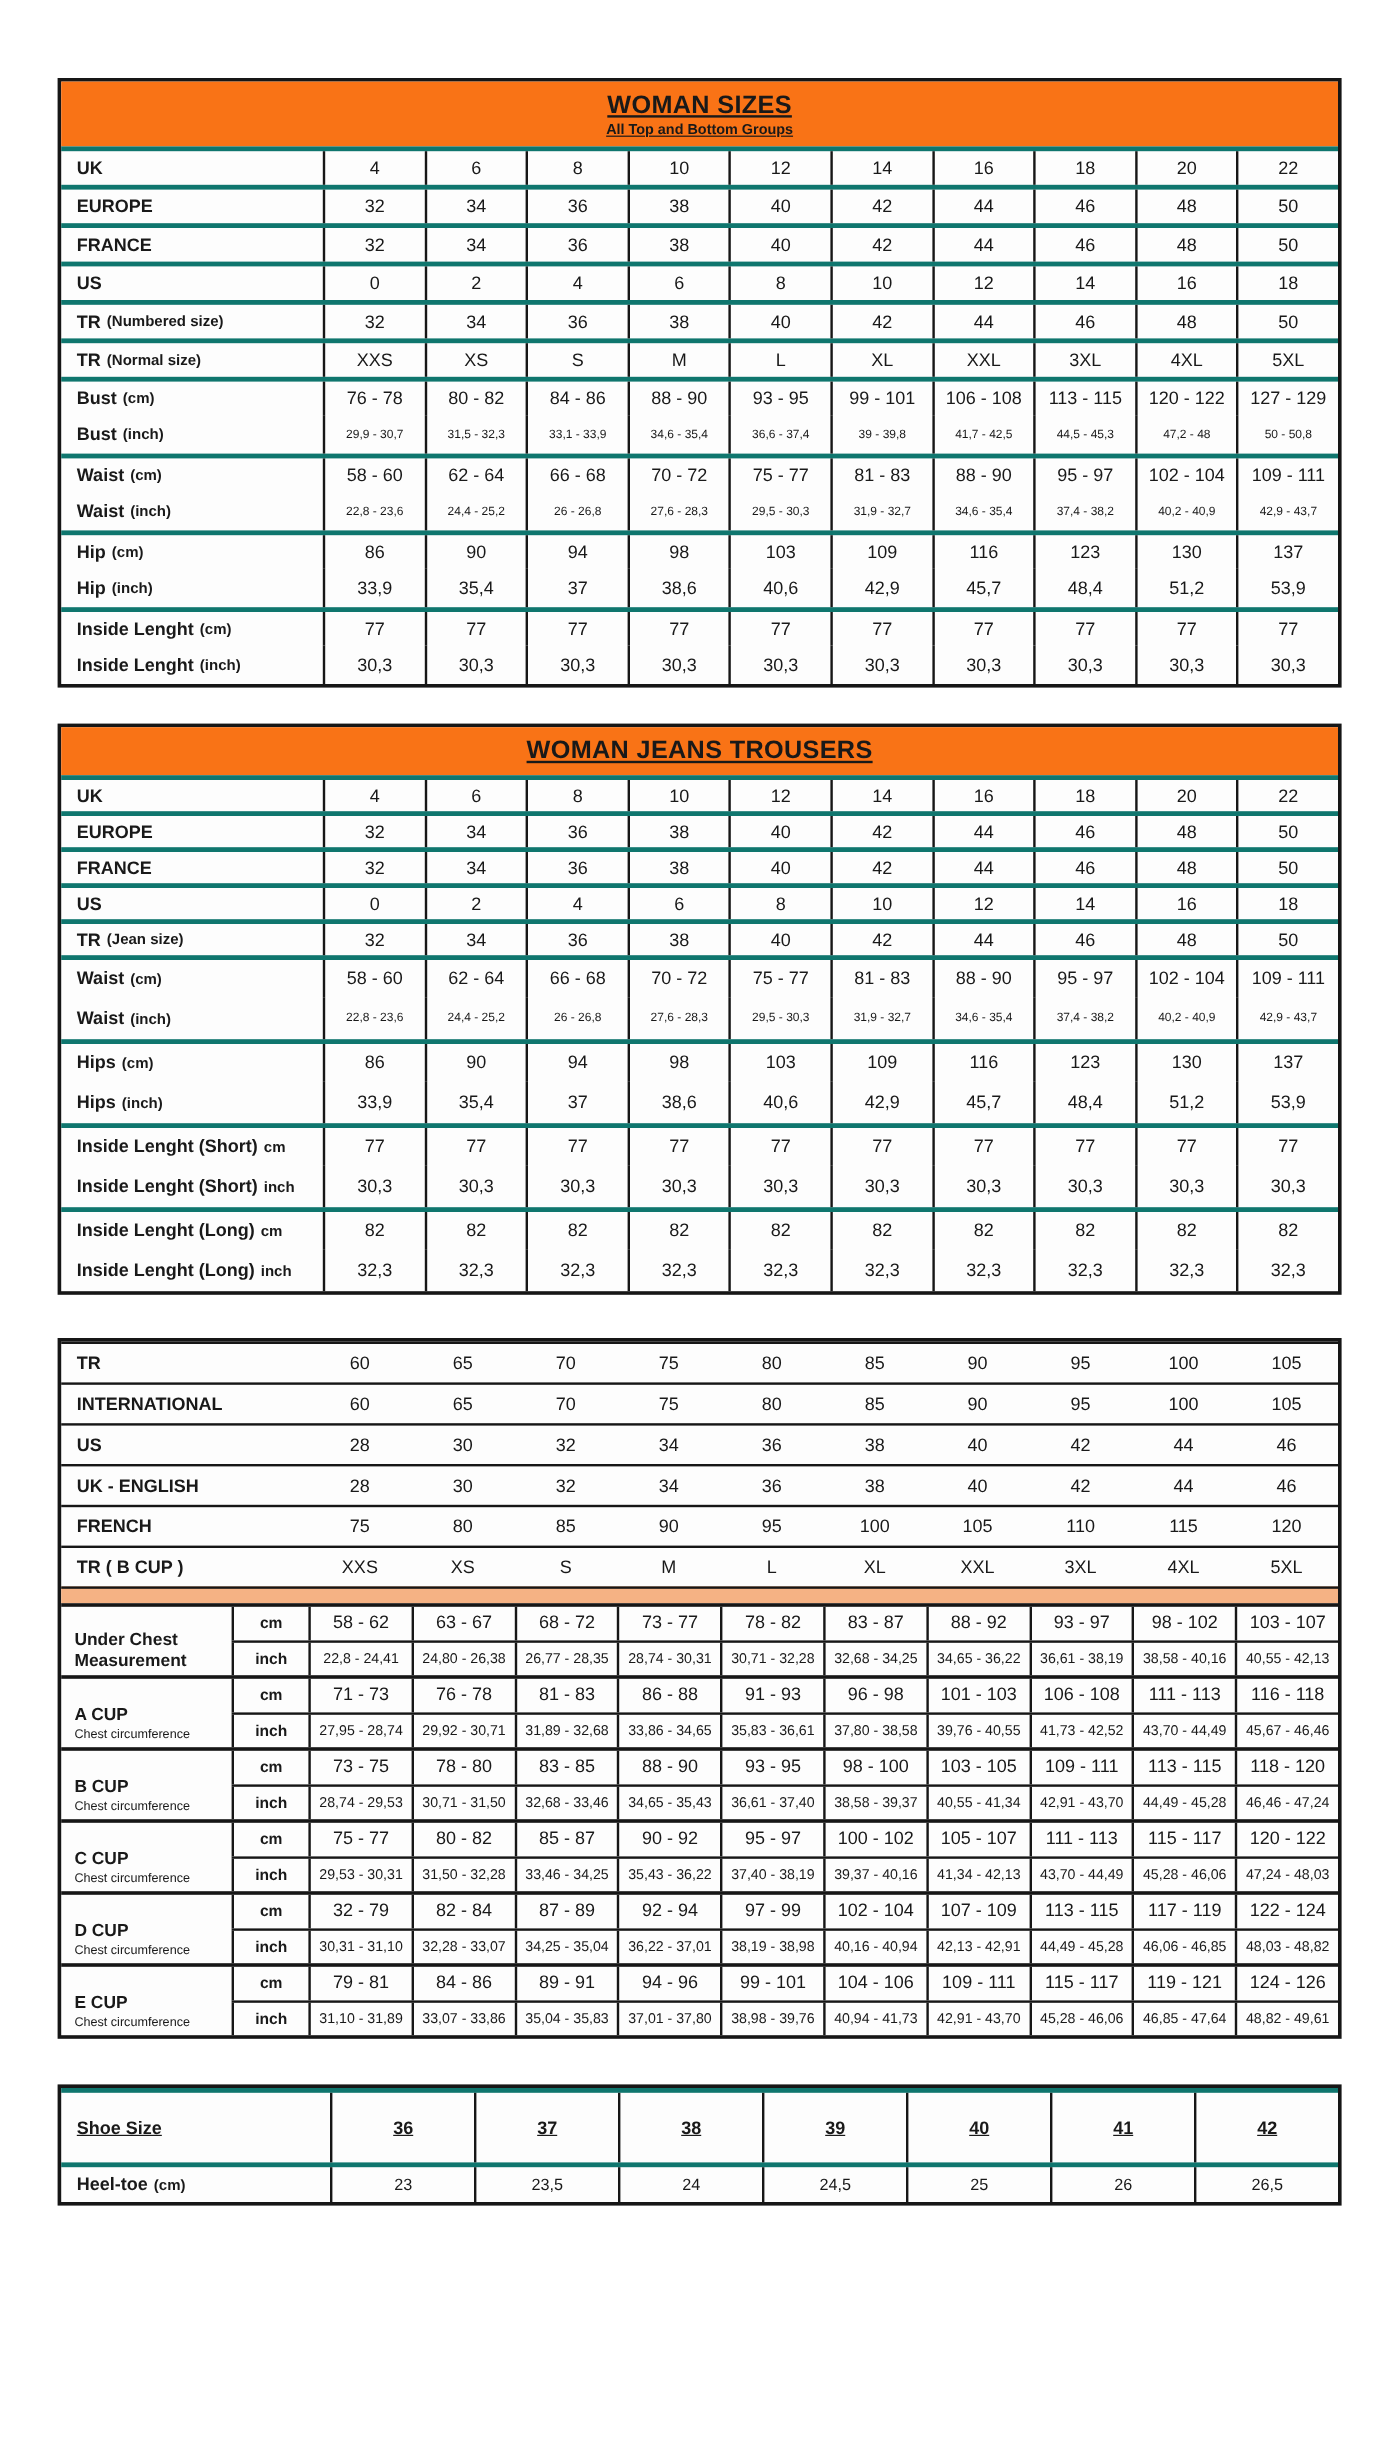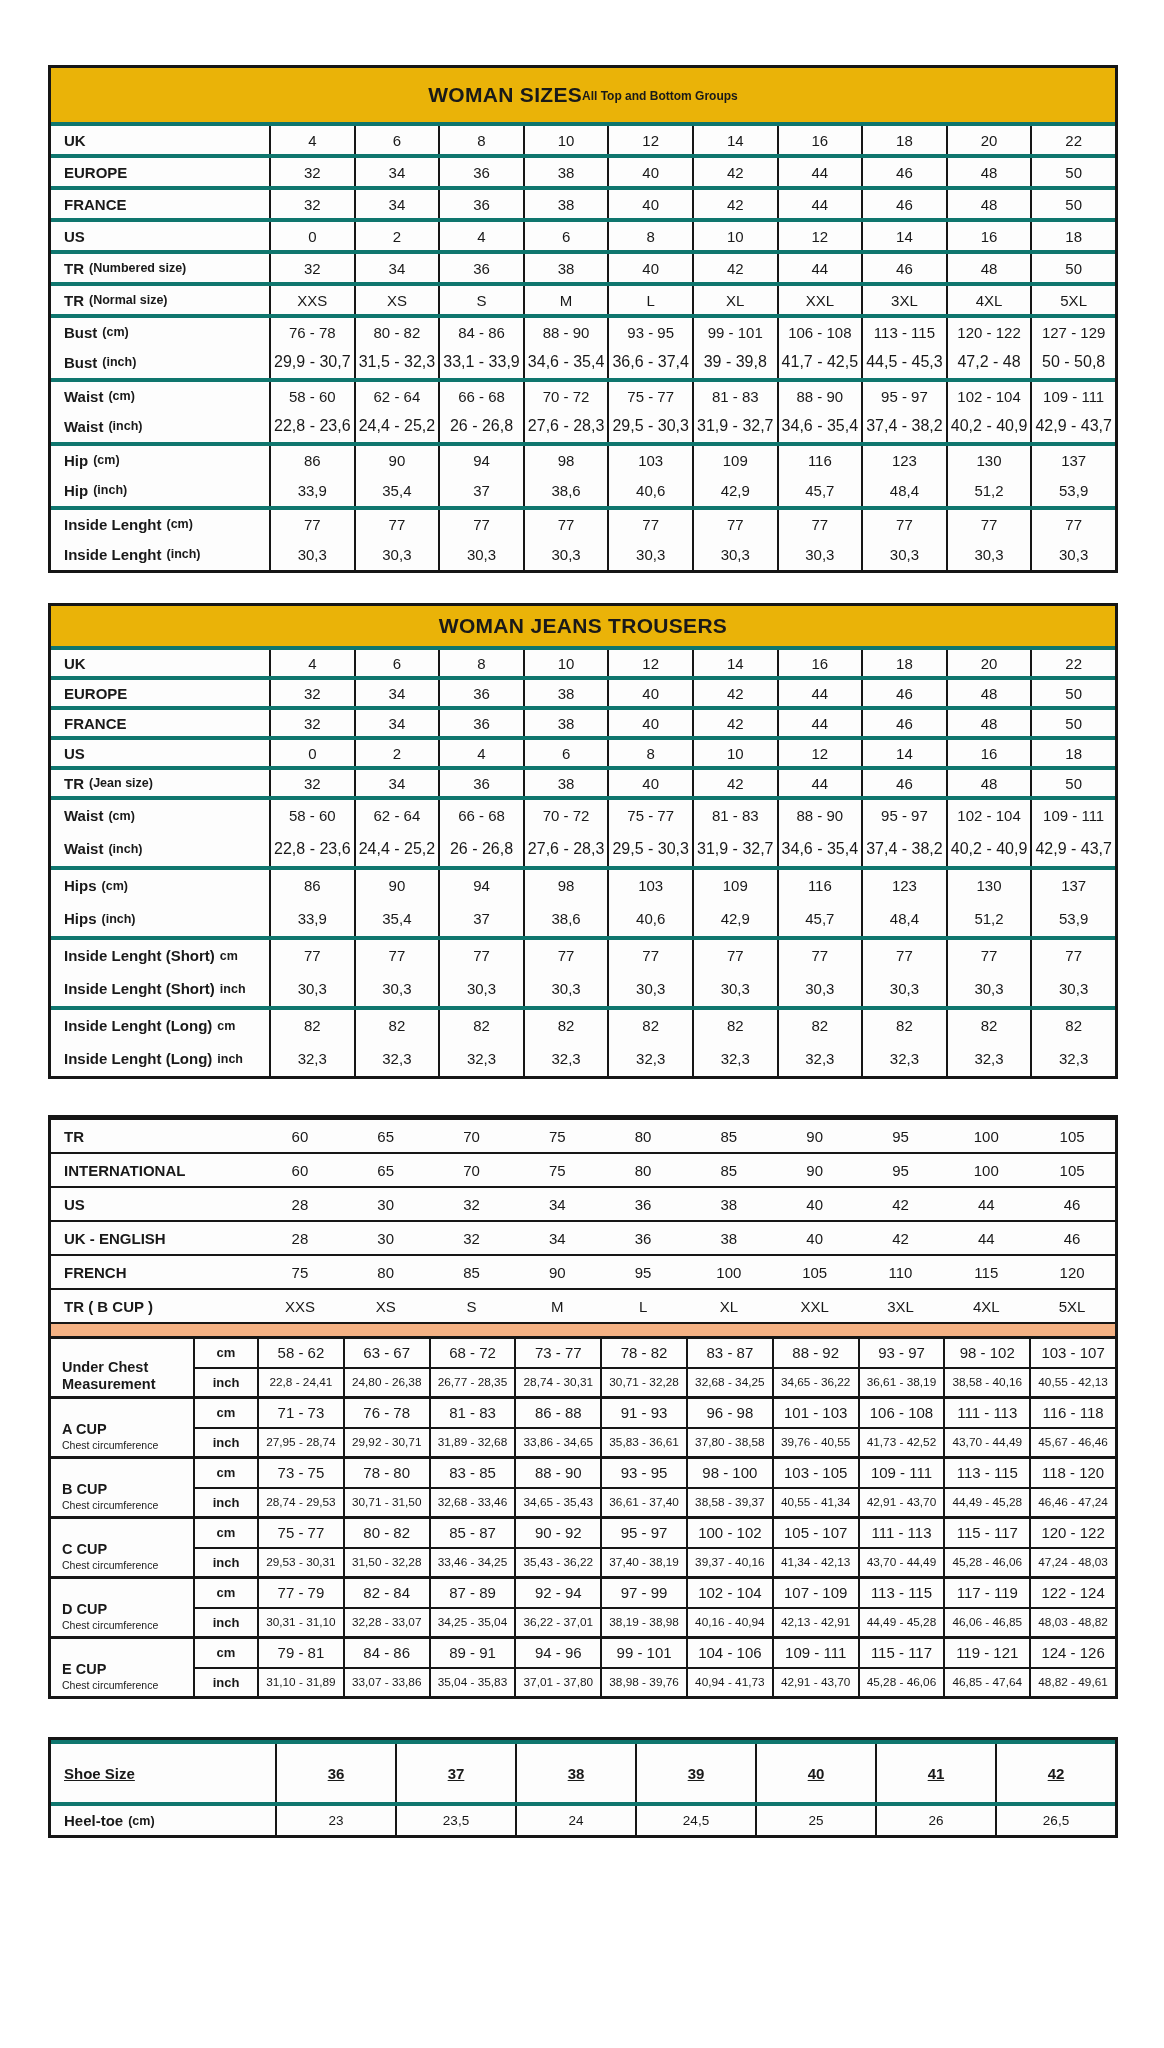--- a/index.html
+++ b/index.html
@@ -13,41 +13,41 @@
 
   section.tbl {
     border: 3px solid #161616;
     background: #fdfdfd;
   }
   .t-woman { margin-bottom: 30px; }
   .t-jeans { margin-bottom: 36px; }
   .t-bra   { margin-bottom: 38px; }
 
   .thead {
-    background: #eab308;
-    display: flex; flex-direction: row;
-    align-items: center; justify-content: center;
+    background: #f97316;
+    display: flex; flex-direction: column;
+    align-items: center; justify-content: center; text-decoration: underline;
   }
   .ttitle { font-weight: bold; font-size: 21px; letter-spacing: .3px; }
   .tsub   { font-weight: bold; font-size: 12px; margin-top: 1px; }
 
   .trow { display: flex; align-items: stretch; border-top: 4px solid #0f766e; }
   .trow.nob { border-top: none; }
   .lcell {
     flex: 0 0 218px; display: flex; align-items: center;
     padding-left: 13px; gap: 5px; overflow: hidden; white-space: nowrap;
   }
   .lmain { font-weight: bold; font-size: 15px; }
   .lnote { font-weight: bold; font-size: 12.5px; }
   .vcell {
     flex: 1 1 0; border-left: 2px solid #161616;
     display: flex; align-items: center; justify-content: center;
     font-size: 15px;
   }
-  .vcell.sm { font-size: 16px; text-align: right; }
+  .vcell.sm { font-size: 10px; text-align: right; }
   .vcell.bold { font-weight: bold; }
 
   .t-woman .thead { height: 54px; }
   .t-woman .trow  { height: 32px; }
 
   .t-jeans .thead { height: 40px; }
   .t-jeans .trow  { height: 30px; }
   .t-jeans .trow.pair { height: 35px; }
 
   
@@ -753,21 +753,21 @@
         </div>
       </div>
       <div class="cupgroup">
         <div class="cuplabel">
           <div class="cupname">D CUP</div>
           <div class="cupsub">Chest circumference</div>
         </div>
         <div class="cupbody">
           <div class="cuprow cm">
             <div class="ucell">cm</div>
-            <div class="cupv">77 - 79</div>
+            <div class="cupv">32 - 79</div>
             <div class="cupv">82 - 84</div>
             <div class="cupv">87 - 89</div>
             <div class="cupv">92 - 94</div>
             <div class="cupv">97 - 99</div>
             <div class="cupv">102 - 104</div>
             <div class="cupv">107 - 109</div>
             <div class="cupv">113 - 115</div>
             <div class="cupv">117 - 119</div>
             <div class="cupv">122 - 124</div>
           </div>

